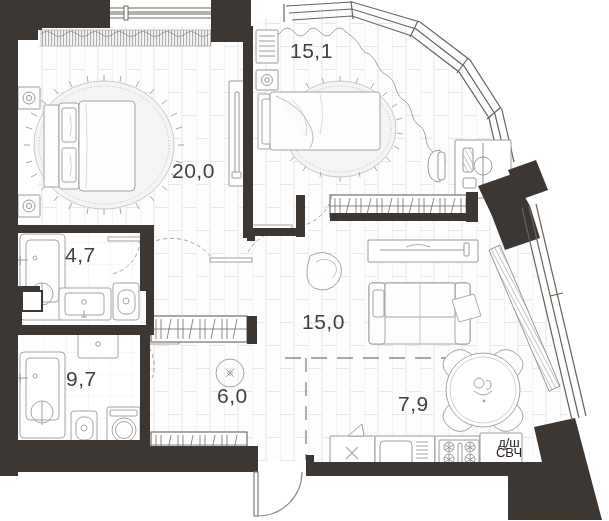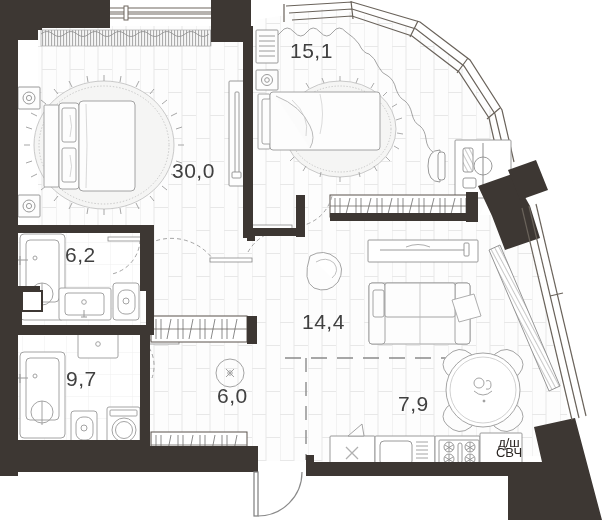--- a/index.html
+++ b/index.html
@@ -417,24 +417,24 @@
   <g fill="none" stroke="#8a8a8a" stroke-width="1.2">
     <rect x="254" y="472" width="4" height="44" fill="#ffffff" stroke="#7e7e7e"></rect>
     <path d="M258 516 A44 44 0 0 0 302 472" stroke="#8a8a8a"></path>
   </g>
 
   <rect x="0" y="472" width="18" height="4" fill="#3d3733"></rect>
 
   </g>
 </svg>
 
-<div class="room-label" style="left:172px;top:159px;">30,0</div>
+<div class="room-label" style="left:172px;top:159px;">20,0</div>
 <div class="room-label" style="left:290px;top:39px;">15,1</div>
-<div class="room-label" style="left:65px;top:243px;">6,2</div>
+<div class="room-label" style="left:65px;top:243px;">4,7</div>
 <div class="room-label" style="left:66px;top:367px;">9,7</div>
 <div class="room-label" style="left:217px;top:384px;">6,0</div>
-<div class="room-label" style="left:302px;top:310px;">14,4</div>
+<div class="room-label" style="left:302px;top:310px;">15,0</div>
 <div class="room-label" style="left:398px;top:392px;">7,9</div>
 
 <div class="appliance-label" style="left:489px;top:438px;width:40px;">д/ш
 СВЧ</div>
 
 </div>
 
 </body></html>

